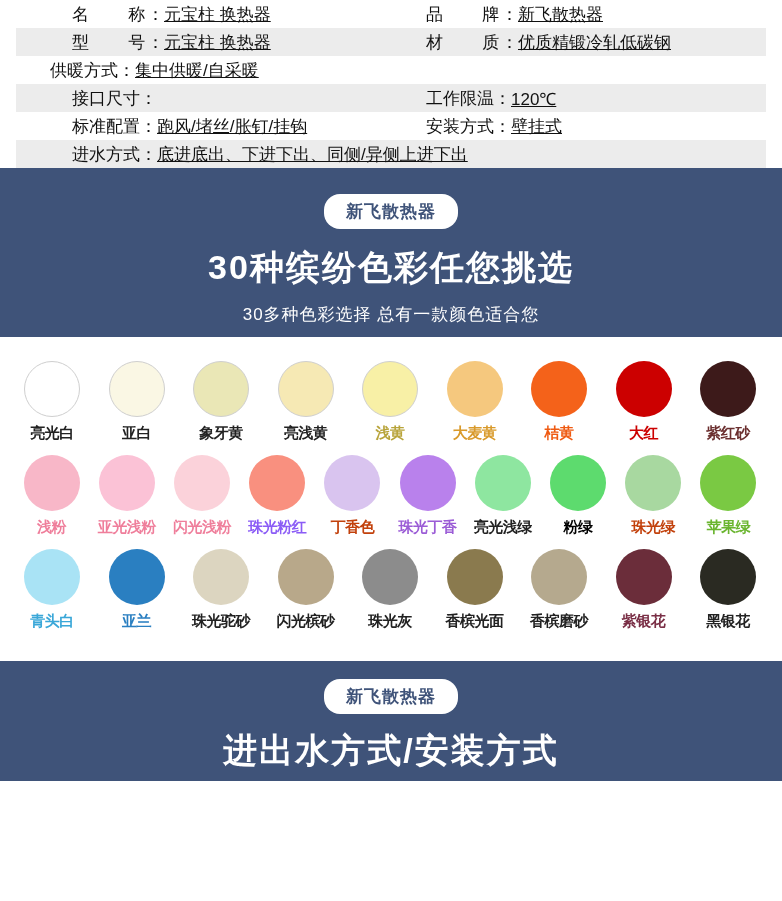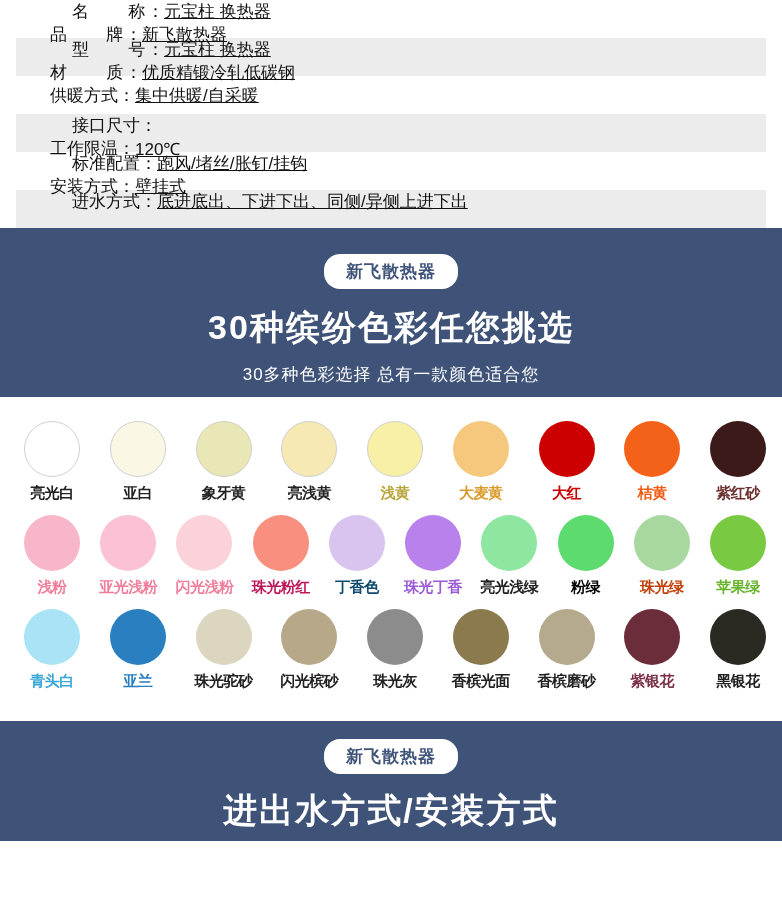--- a/index.html
+++ b/index.html
@@ -21,22 +21,21 @@
   }
 
   
   .spec-table {
     padding: 0 16px;
     box-sizing: border-box;
   }
   .spec-row {
     display: flex;
     align-items: stretch;
-    height: 38px;
-    flex-direction: column;
+    height: 28px;
   }
   .spec-row.alt {
     background: #ececec;
   }
   .spec-cell {
     display: flex;
     align-items: center;
     font-size: 17px;
     color: #111111;
     white-space: nowrap;
@@ -99,21 +98,21 @@
     letter-spacing: 2px;
   }
   .banner-sub {
     font-size: 17px;
     margin-top: 12px;
     letter-spacing: 1px;
   }
 
   
   .color-section {
-    padding: 24px 6px 18px 14px;
+    padding: 24px 16px 18px 14px;
     box-sizing: border-box;
   }
   .color-row {
     display: flex;
     justify-content: space-between;
     margin-bottom: 12px;
   }
   .color-item {
     width: 76px;
     text-align: center;
@@ -240,53 +239,53 @@
       </div>
       <div class="color-item">
         <div class="swatch outlined" style="background:#f8f0a6"></div>
         <div class="color-label" style="color:#b8a43a">浅黄</div>
       </div>
       <div class="color-item">
         <div class="swatch" style="background:#f5c87e"></div>
         <div class="color-label" style="color:#d99a2b">大麦黄</div>
       </div>
       <div class="color-item">
+        <div class="swatch" style="background:#f4621a"></div>
+        <div class="color-label" style="color:#ef5a12">桔黄</div>
+      </div>
+      <div class="color-item">
         <div class="swatch" style="background:#cc0000"></div>
         <div class="color-label" style="color:#cc0000">大红</div>
       </div>
       <div class="color-item">
-        <div class="swatch" style="background:#f4621a"></div>
-        <div class="color-label" style="color:#ef5a12">桔黄</div>
-      </div>
-      <div class="color-item">
         <div class="swatch" style="background:#3d1a1a"></div>
         <div class="color-label" style="color:#6b2f2f">紫红砂</div>
       </div>
     </div>
 
     <div class="color-row">
       <div class="color-item">
         <div class="swatch" style="background:#f8b7c8"></div>
         <div class="color-label" style="color:#ef7e9b">浅粉</div>
       </div>
       <div class="color-item">
         <div class="swatch" style="background:#fbc2d6"></div>
         <div class="color-label" style="color:#ef7e9b">亚光浅粉</div>
       </div>
       <div class="color-item">
         <div class="swatch" style="background:#fbd2da"></div>
         <div class="color-label" style="color:#ef7e9b">闪光浅粉</div>
       </div>
       <div class="color-item">
         <div class="swatch" style="background:#f9907f"></div>
-        <div class="color-label" style="color:#be185d">珠光粉红</div>
+        <div class="color-label" style="color:#8b5cf6">珠光粉红</div>
       </div>
       <div class="color-item">
         <div class="swatch" style="background:#d9c4ef"></div>
-        <div class="color-label" style="color:#0c4a6e">丁香色</div>
+        <div class="color-label" style="color:#c2410c">丁香色</div>
       </div>
       <div class="color-item">
         <div class="swatch" style="background:#b981ec"></div>
         <div class="color-label" style="color:#9b5cd6">珠光丁香</div>
       </div>
       <div class="color-item">
         <div class="swatch" style="background:#8ee6a0"></div>
         <div class="color-label" style="color:#222222">亮光浅绿</div>
       </div>
       <div class="color-item">

